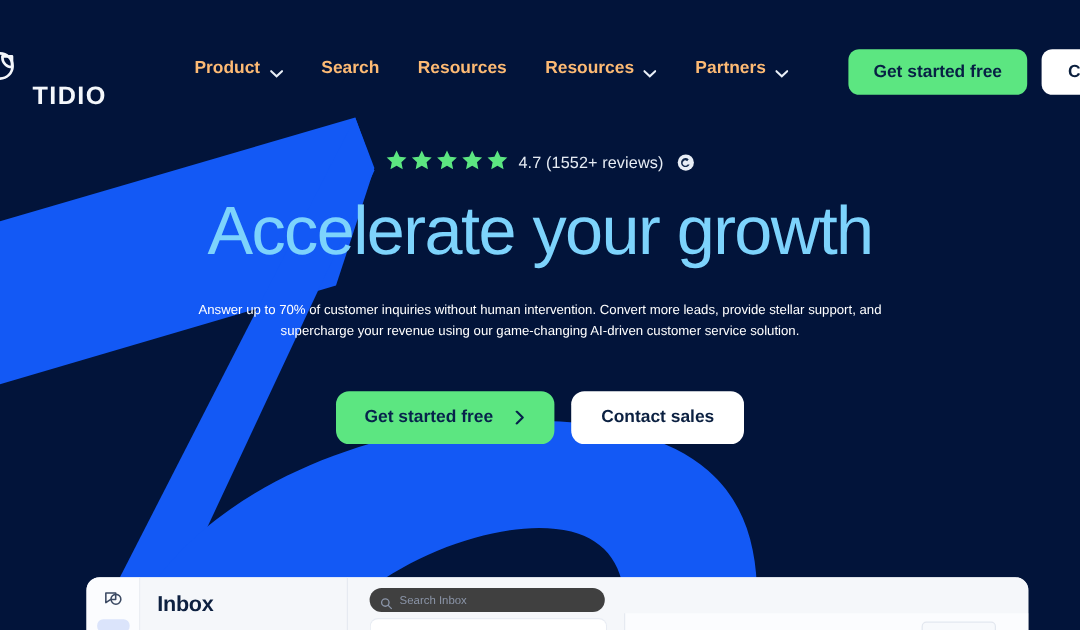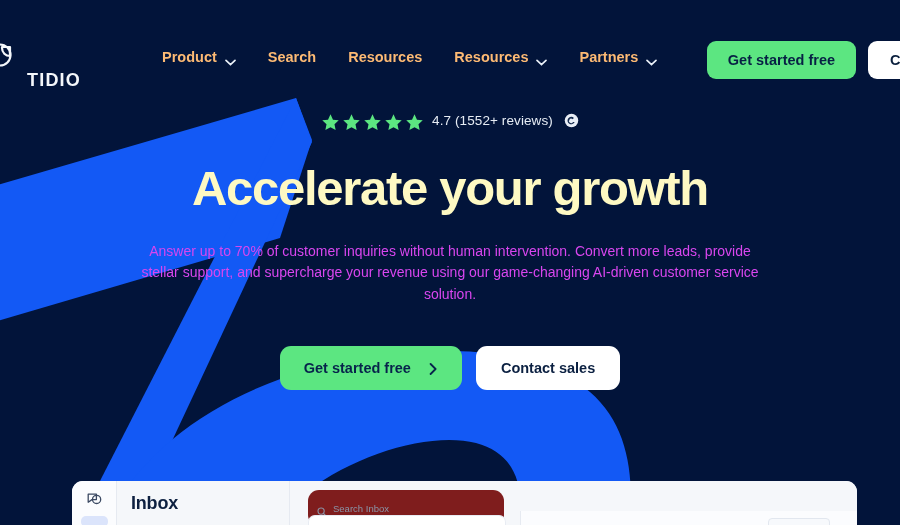--- a/index.html
+++ b/index.html
@@ -19,21 +19,21 @@
   .navbar {
     position:absolute; top:0; left:0; width:900px; height:113px;
     display:flex; align-items:center; z-index:40;
   }
   .brand {
     display:flex; align-items:center; gap:9px;
     margin-left:-12px; padding-left:0; width:112px; flex:0 0 auto;
   }
   .brand-mark { width:30px; height:30px; flex:0 0 auto; }
   .brand-word {
-    color:#f4f7fb; font-size:18px; letter-spacing:1.2px; font-weight:700;margin-top:48px;
+    color:#f4f7fb; font-size:21px; letter-spacing:1.2px; font-weight:700;margin-top:48px;
   }
 
   .nav-links { display:flex; align-items:center; gap:0; margin-left:46px; }
   .nav-item {
     display:flex; align-items:center; gap:8px;
     padding:8px 16px; cursor:pointer;
     color:#fdba74; font-size:14.5px; font-weight:700; white-space:nowrap;
   }
   .chev { display:block; width:11px; height:7px; flex:0 0 auto; }
 
@@ -47,32 +47,32 @@
     font-size:14.5px; font-weight:600; border-radius:9px;
   }
   .btn-green { background:#5ce681; color:#072044; padding:11px 21px; }
   .btn-white { background:#ffffff; color:#0a1f3d; padding:11px 22px; }
 
   
   .hero {
     position:absolute; top:113px; left:0; width:900px;
     text-align:center; z-index:30;
   }
-  .rating { display:flex; align-items:flex-start; justify-content:center; gap:8px; height:30px; }
+  .rating { display:flex; align-items:flex-end; justify-content:center; gap:8px; height:30px; }
   .stars { display:flex; gap:2px; }
   .star { width:19px; height:19px; display:block; }
   .rating-text { color:#e6ecf4; font-size:13.5px; font-weight:500; letter-spacing:.1px; }
   .rating-badge { width:15px; height:15px; display:block; margin-left:3px; }
 
   .headline {
-    color:#fef9c3; font-weight:700; font-size:49px; line-height:1.27;
+    color:#7dd3fc; font-weight:400; font-size:57px; line-height:1.27;
     letter-spacing:-1.3px; margin-top:14px;
   }
   .sub {
-    color:#d946ef; font-size:14px; line-height:1.52; font-weight:400;
+    color:#ffffff; font-size:11px; line-height:1.52; font-weight:400;
     width:620px; margin:22px auto 0;
   }
   .hero-cta { display:flex; justify-content:center; gap:14px; margin-top:41px; }
   .cta-green {
     background:#5ce681; color:#07234b; border:none; cursor:pointer;
     font-family:"Liberation Sans", sans-serif; font-size:14.5px; font-weight:600;
     border-radius:11px; padding:14px 24px;
     display:flex; align-items:center; gap:18px;
   }
   .cta-white {
@@ -95,22 +95,22 @@
   }
   .rail-icon { width:17px; height:17px; display:block; }
   .rail-pill { width:27px; height:11px; border-radius:5px; background:#dbe4fb; }
   .mock-list {
     width:173px; flex:0 0 auto; background:#f5f7fa;
     border-right:1px solid #e6eaf1; padding:12px 0 0 14px;
   }
   .mock-title { font-size:18px; font-weight:700; color:#0d2040; letter-spacing:-.2px; }
   .mock-main { flex:1; background:#f5f7fa; padding:9px 0 0 0; position:relative; }
   .searchbar {
-    margin-left:18px; width:196px; height:36px; border-radius:11px;
-    background:#7f1d1d; display:flex; align-items:center; gap:6px; padding:0 9px;
+    margin-left:18px; width:196px; height:20px; border-radius:11px;
+    background:#404040; display:flex; align-items:center; gap:6px; padding:0 9px;
   }
   .search-icon { width:10px; height:10px; display:block; flex:0 0 auto; }
   .search-ph { font-size:9.5px; color:#8b95a8; }
   .mock-card {
     position:absolute; left:18px; top:34px; width:198px; height:22px;
     background:#ffffff; border-radius:7px 7px 0 0;
     border:1px solid #e8ecf3; border-bottom:none;
   }
   .mock-pane {
     position:absolute; left:230px; top:30px; right:0; bottom:0;

